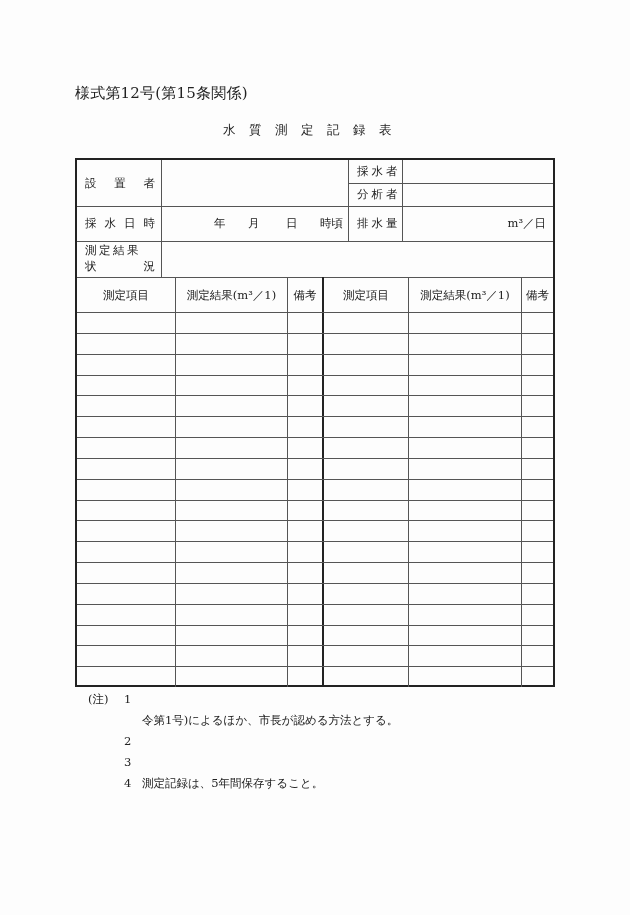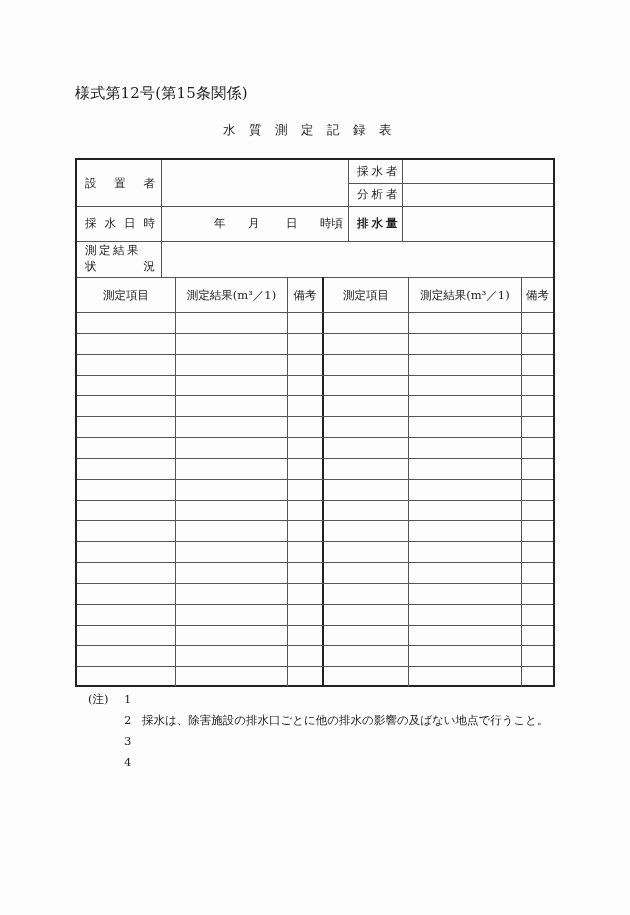--- a/index.html
+++ b/index.html
@@ -61,21 +61,24 @@
     <span>水</span>
     <span>日</span>
     <span>時</span>
   </div>
   <div class="cell" style="left:85px;top:47px;width:186px;height:34px;">
     <span class="cell-text" style="left:52px;top:9px;">年</span>
     <span class="cell-text" style="left:86px;top:9px;">月</span>
     <span class="cell-text" style="left:124px;top:9px;">日</span>
     <span class="cell-text" style="left:158px;top:9px;">時頃</span>
   </div>
-  <div class="cell-text" style="left:280px;top:56px;letter-spacing:3px;font-weight:bold;">排水量</div>
+  <div class="cell-text" style="left:280px;top:56px;letter-spacing:3px;">排水量</div>
+  <div class="cell" style="left:326px;top:47px;width:150px;height:34px;">
+    <span class="cell-text" style="right:7px;top:9px;">m³／日</span>
+  </div>
 
   <div class="cell-text" style="left:8px;top:83px;letter-spacing:2.5px;">測定結果</div>
   <div class="cell-text spread" style="left:8px;top:99px;width:70px;">
     <span>状</span>
     <span>況</span>
   </div>
   <div class="cell" style="left:85px;top:82px;width:391px;height:35px;"></div>
 
   <div class="line v" style="left:98px;top:117px;height:410px;"></div>
   <div class="line v" style="left:210px;top:117px;height:410px;"></div>
@@ -218,23 +221,26 @@
       <div class="cell" style="left: 332px; width: 112px; top: 507px; height: 20px;"></div>
       <div class="cell" style="left: 445px; width: 31px; top: 507px; height: 20px;"></div>
     </div>
 </div>
 
 <div class="abs notes">
   <div class="note-row">
     <span class="note-label">(注)</span>
     <span class="note-num">1</span>
   </div>
+  <div class="note-row" style="padding-left:54px;">
+    <span>令第1号)によるほか、市長が認める方法とする。</span>
+  </div>
   <div class="note-row" style="padding-left:36px;">
     <span class="note-num">2</span>
-    <span class="note-text">採水は、除害施設の排水口ごとに他の排水の影響の及ばない地点で行うこと。</span>
   </div>
   <div class="note-row" style="padding-left:36px;">
     <span class="note-num">3</span>
   </div>
   <div class="note-row" style="padding-left:36px;">
     <span class="note-num">4</span>
+    <span class="note-text">測定記録は、5年間保存すること。</span>
   </div>
 </div>
 
 </body></html>

